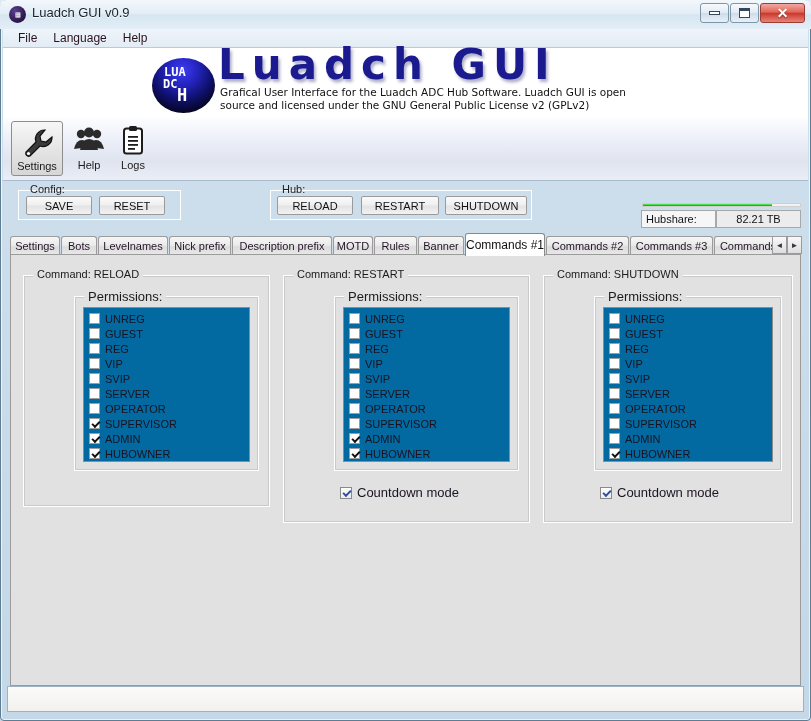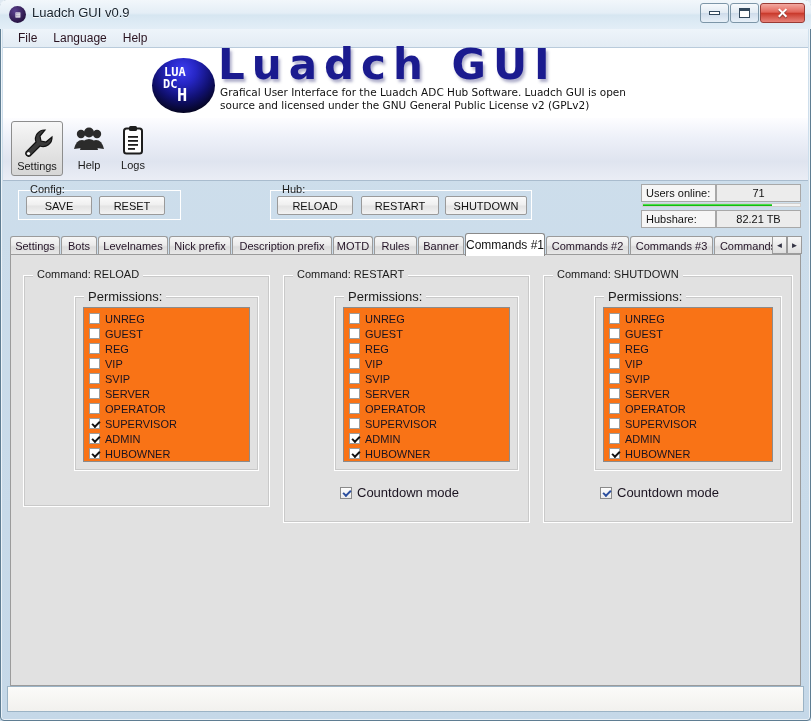--- a/index.html
+++ b/index.html
@@ -163,21 +163,21 @@
     border:1px solid #9b9b9b;background:#e1e1e1;
   }
   .cmd-box{position:absolute;box-sizing:border-box;border:1px solid #fff;}
   .cmd-box .inner{position:absolute;inset:0;border:1px solid #c9c9c9;box-sizing:border-box;}
   .cmd-legend{position:absolute;top:-8px;left:9px;font-size:11px;color:#1b1b1b;background:#e1e1e1;padding:0 4px;}
   .perm-box{position:absolute;box-sizing:border-box;border:1px solid #fff;}
   .perm-box .inner{position:absolute;inset:0;border:1px solid #c9c9c9;box-sizing:border-box;}
   .perm-legend{position:absolute;top:-8px;left:9px;font-size:13px;color:#1b1b1b;background:#e1e1e1;padding:0 4px;}
   .perm-list{
     position:absolute;left:8px;top:10px;right:8px;bottom:8px;box-sizing:border-box;
-    border:1px solid #8c8c8c;background:#f97316;padding:3px 0 0 5px;overflow:hidden;
+    border:1px solid #8c8c8c;background:#0369a1;padding:3px 0 0 5px;overflow:hidden;
   }
   .perm-item{display:flex;align-items:center;height:15px;margin-bottom:0px;}
   .cbx{
     width:11px;height:11px;box-sizing:border-box;border:1px solid #9c9c9c;background:#fff;
     margin-right:5px;display:flex;align-items:center;justify-content:center;flex:none;
     position:relative;
   }
   .cbx.checked::after{
     content:"";position:absolute;left:2px;top:2px;width:6px;height:3px;
     border-left:2px solid #111;border-bottom:2px solid #111;transform:rotate(-45deg);
@@ -287,24 +287,20 @@
   </div>
 
   <div class="gbox hub-box">
     <div class="gbox-legend">Hub:</div>
     <div class="btn" style="left:6px;top:5px;width:76px;">RELOAD</div>
     <div class="btn" style="left:90px;top:5px;width:78px;">RESTART</div>
     <div class="btn" style="left:174px;top:5px;width:82px;">SHUTDOWN</div>
   </div>
 
   <div class="meter-wrap" style="left:641px;top:184px;width:160px;height:46px;">
-    <div class="meter-row" style="left:0;top:0;">
-      <div class="meter-label" style="width:75px;">Users online:</div>
-      <div class="meter-value" style="width:85px;">71</div>
-    </div>
     <div class="meter-bar-bg" style="left:1px;top:19px;width:159px;">
       <div class="meter-bar-fill" id="users-bar" style="width: 82%;"></div>
     </div>
     <div class="meter-row" style="left:0;top:26px;">
       <div class="meter-label" style="width:75px;">Hubshare:</div>
       <div class="meter-value" style="width:85px;">82.21 TB</div>
     </div>
   </div>
 
   <div class="tabstrip" id="tabstrip">

